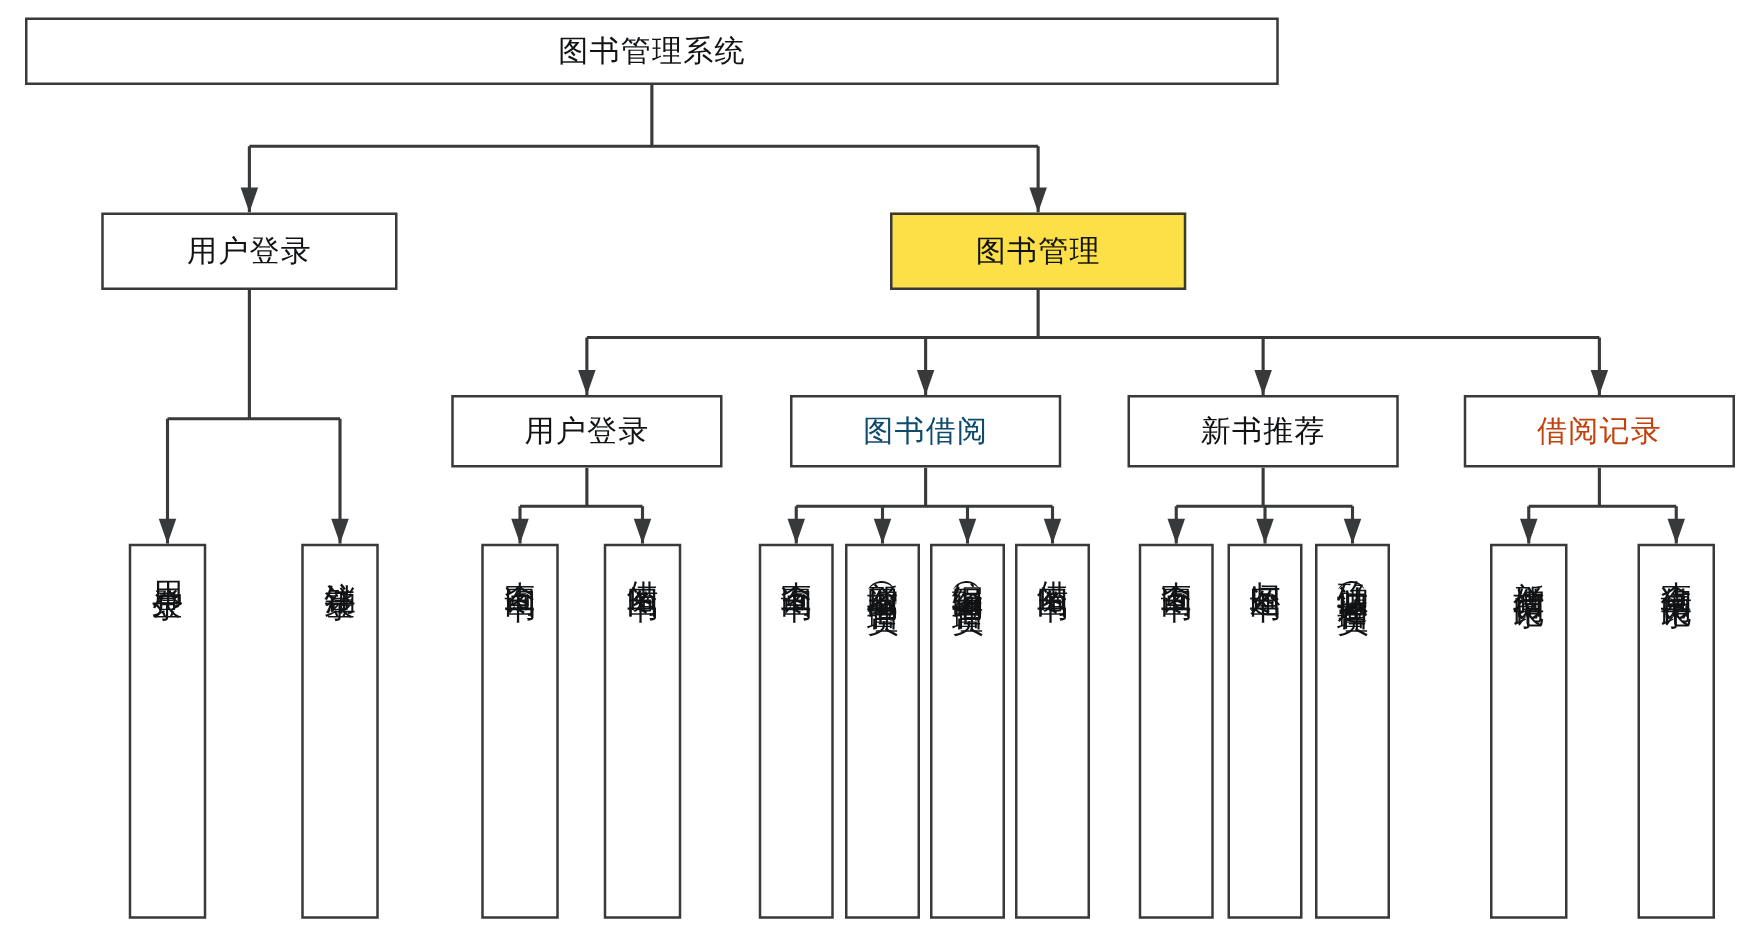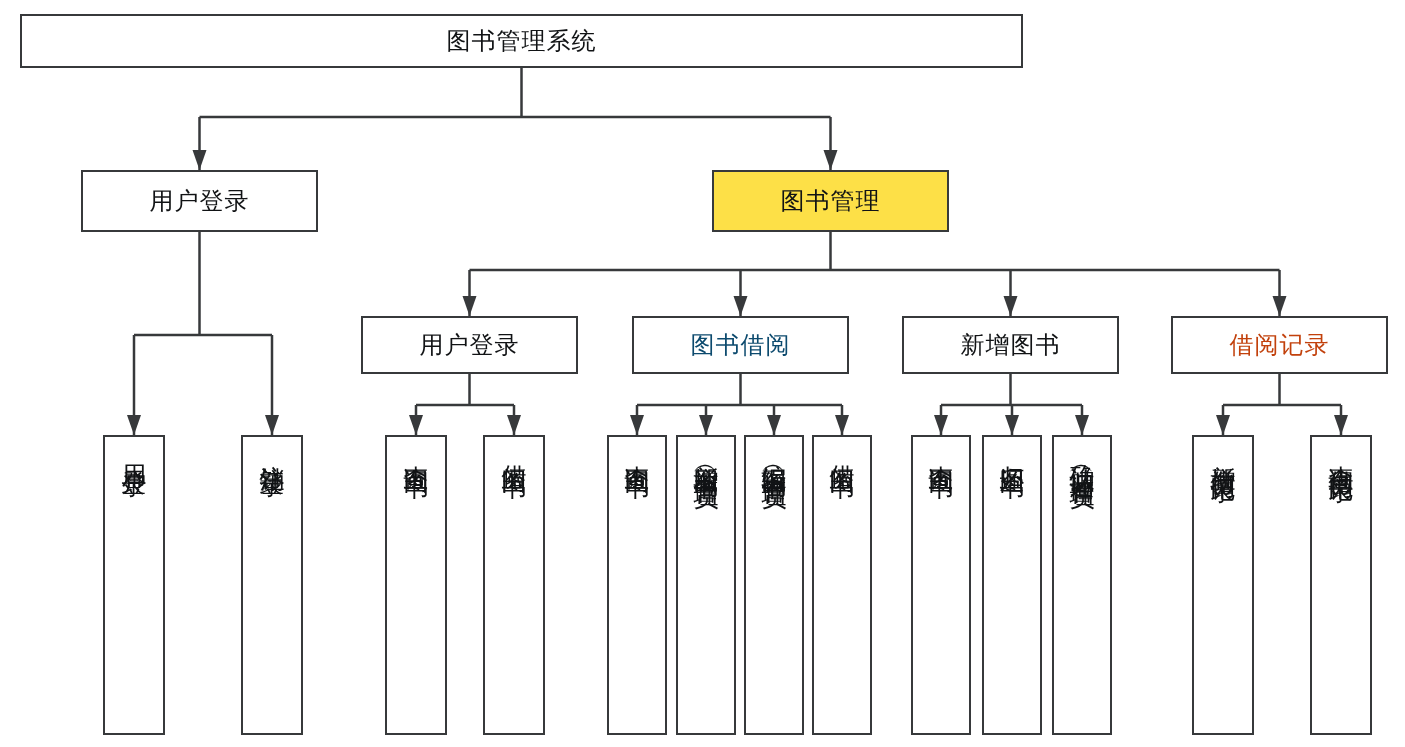--- a/index.html
+++ b/index.html
@@ -141,21 +141,21 @@
       <div class="node l2" style="left: 712px; top: 170px; width: 237px; height: 62px; border-color: rgb(55, 57, 59); background: #fde047;">
         <span class="label" style="color: rgb(17, 19, 21);">图书管理</span>
       </div>
       <div class="node l3" style="left: 361px; top: 316px; width: 217px; height: 58px; border-color: rgb(55, 57, 59); background: rgb(255, 255, 255);">
         <span class="label" style="color: rgb(17, 19, 21);">用户登录</span>
       </div>
       <div class="node l3" style="left: 632px; top: 316px; width: 217px; height: 58px; border-color: rgb(55, 57, 59); background: rgb(255, 255, 255);">
         <span class="label" style="color: #0c4a6e;">图书借阅</span>
       </div>
       <div class="node l3" style="left: 902px; top: 316px; width: 217px; height: 58px; border-color: rgb(55, 57, 59); background: rgb(255, 255, 255);">
-        <span class="label" style="color: rgb(17, 19, 21);">新增图书</span>
+        <span class="label" style="color: rgb(17, 19, 21);">新书推荐</span>
       </div>
       <div class="node l3" style="left: 1171px; top: 316px; width: 217px; height: 58px; border-color: rgb(55, 57, 59); background: rgb(255, 255, 255);">
         <span class="label" style="color: #c2410c;">借阅记录</span>
       </div>
       <div class="node leaf" style="left: 103px; top: 435px; width: 62px; height: 300px; border-color: rgb(55, 57, 59); background: rgb(255, 255, 255);">
         <span class="label" style="color: rgb(17, 19, 21);">用户登录</span>
       </div>
       <div class="node leaf" style="left: 241px; top: 435px; width: 62px; height: 300px; border-color: rgb(55, 57, 59); background: rgb(255, 255, 255);">
         <span class="label" style="color: rgb(17, 19, 21);">注销登录</span>
       </div>

